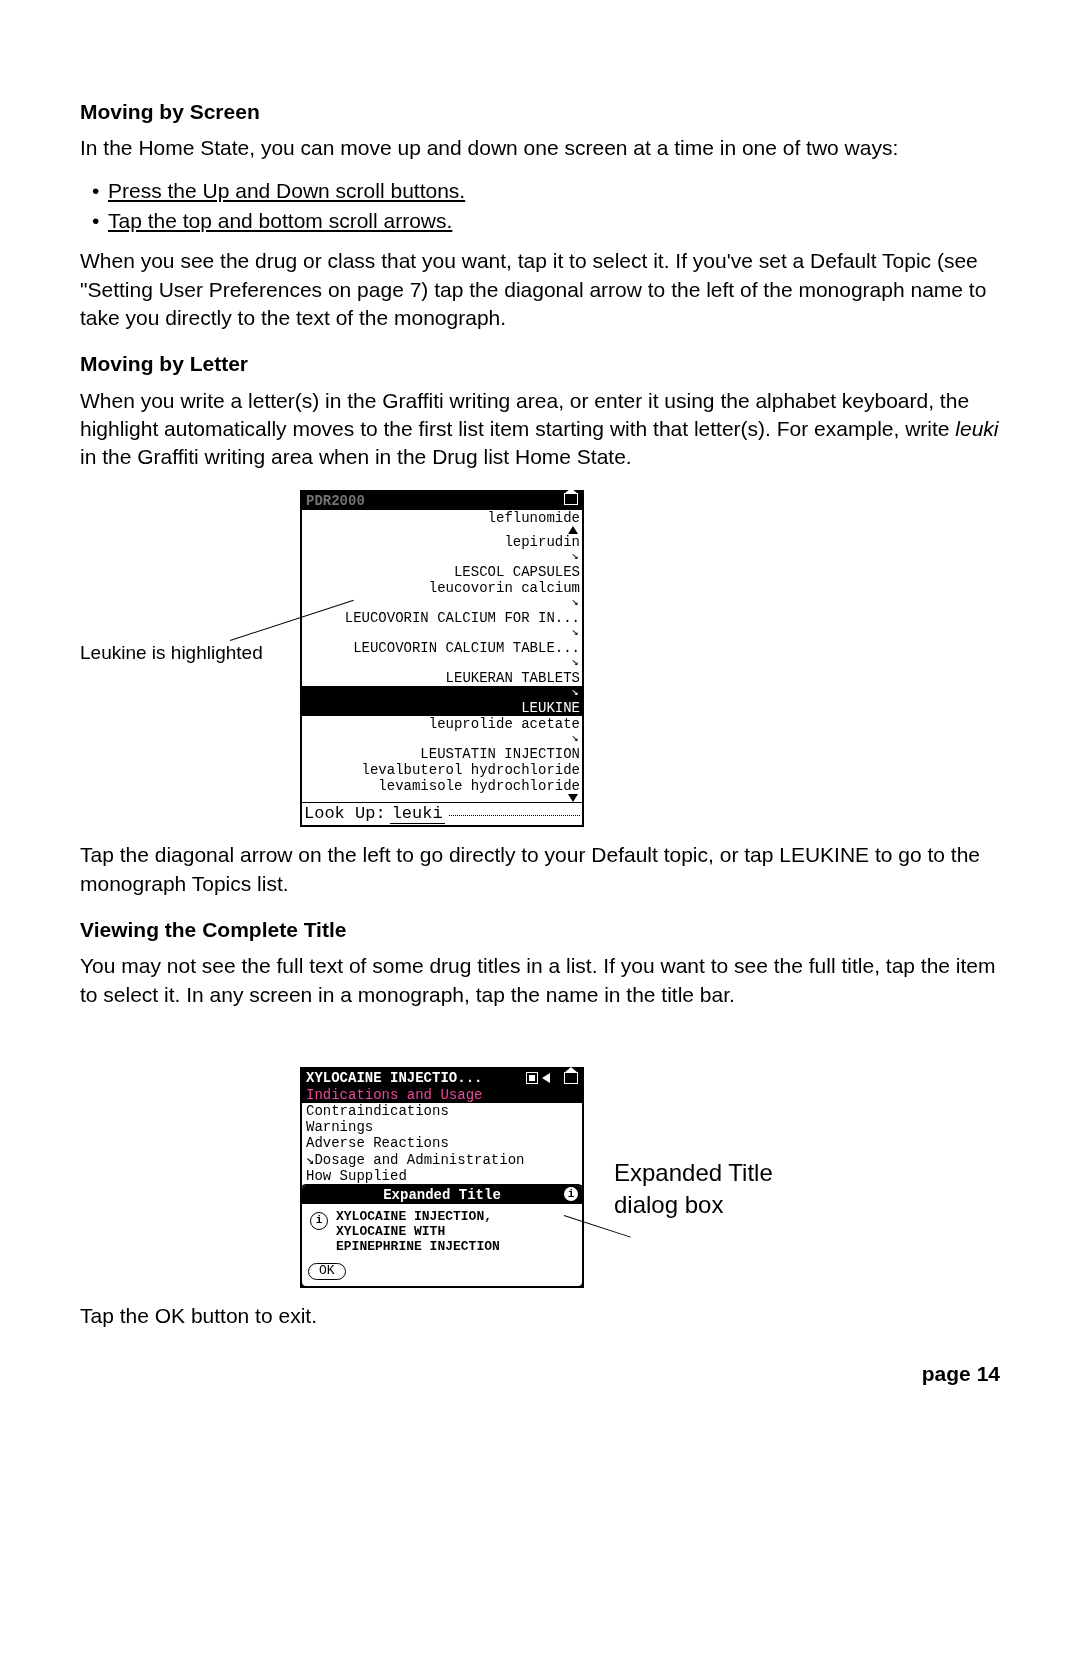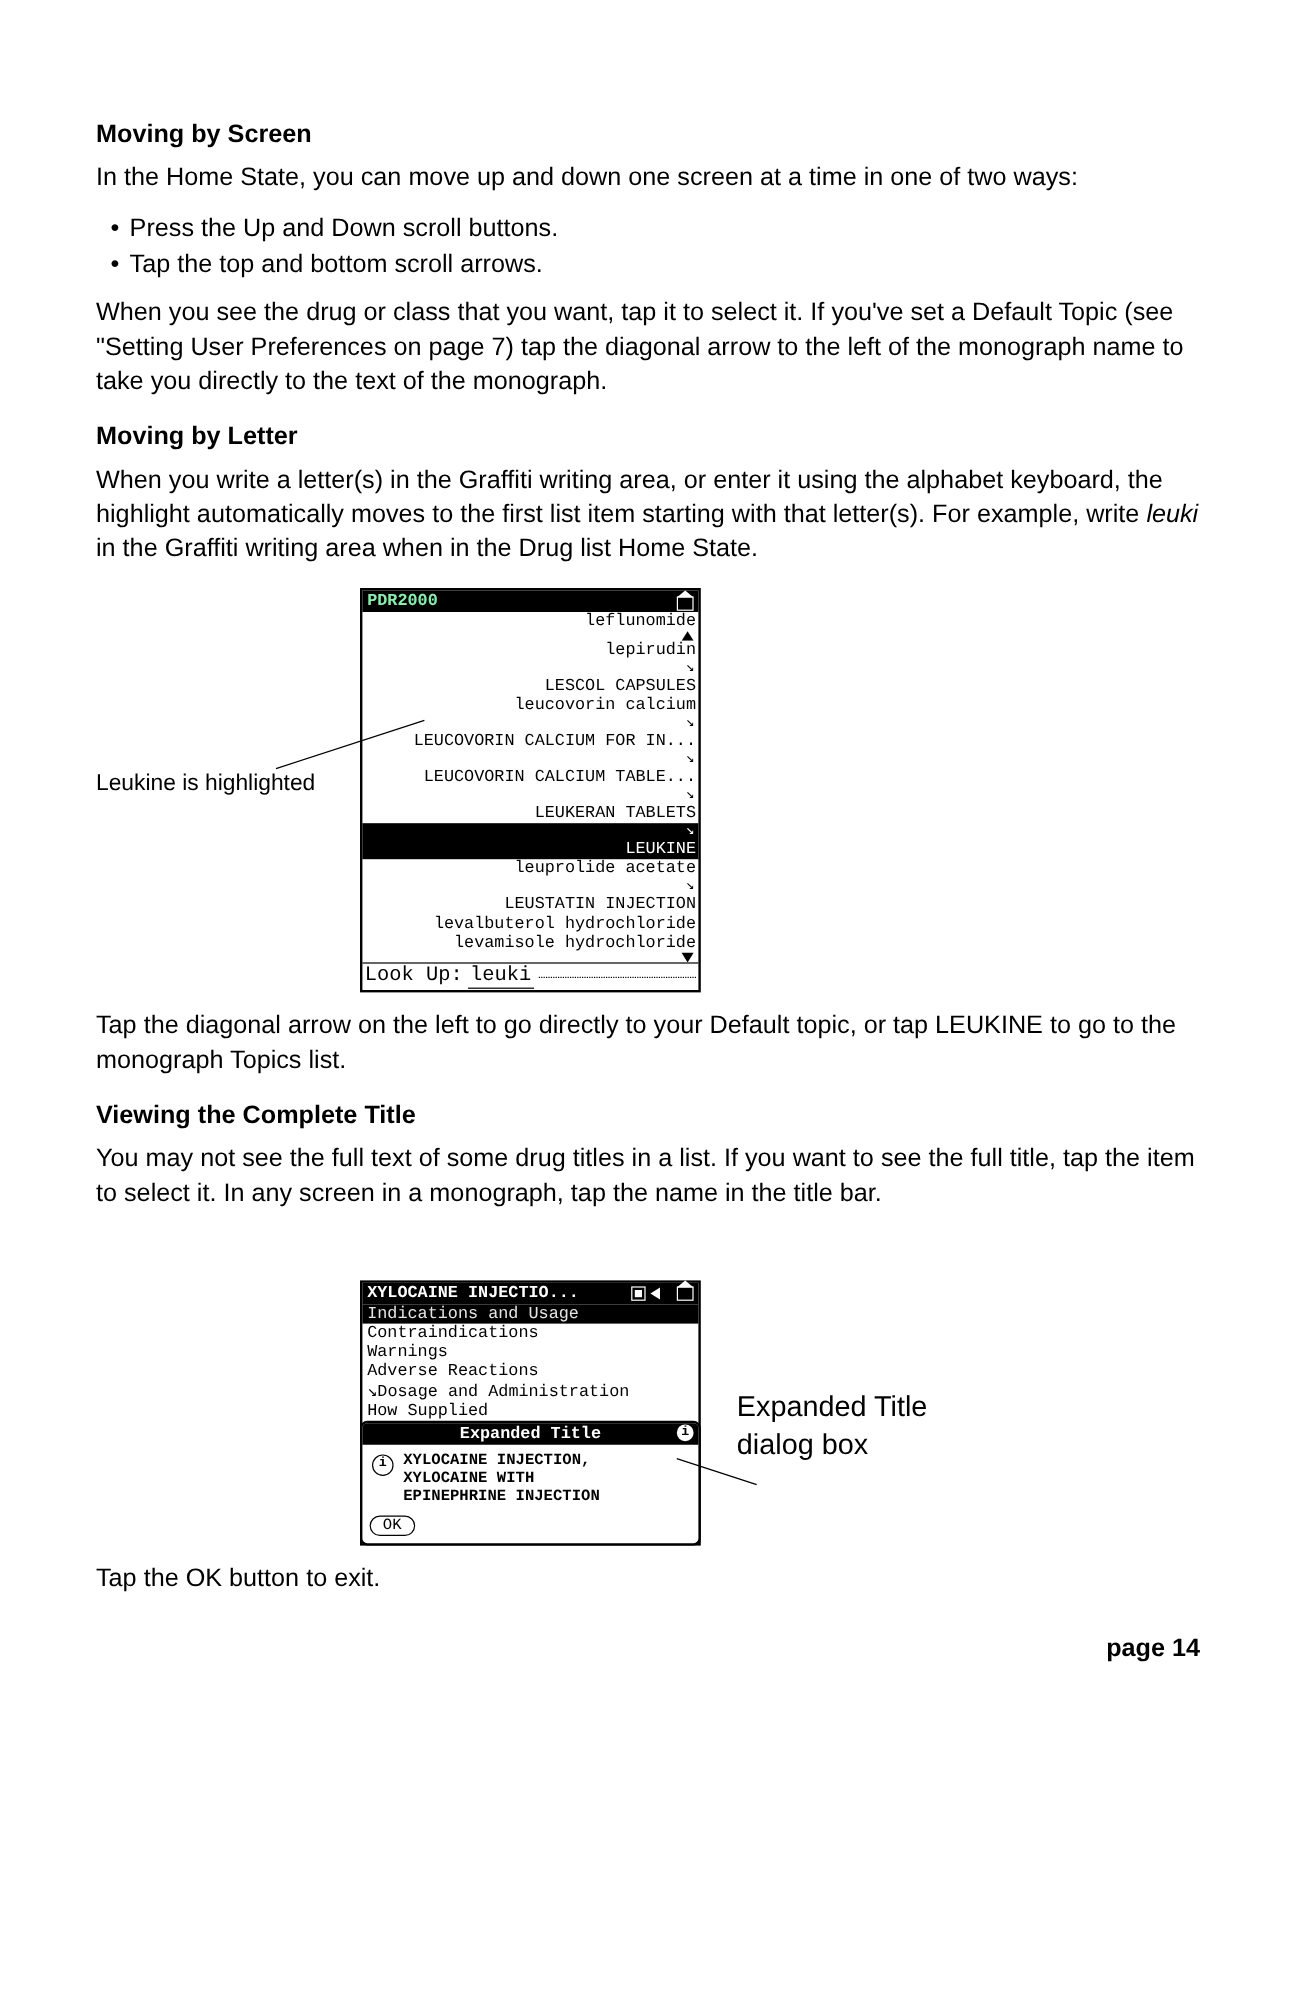--- a/index.html
+++ b/index.html
@@ -22,20 +22,21 @@
     margin: 6px 0 14px 0;
   }
   ul.bullets {
     margin: 4px 0 12px 0;
     padding-left: 28px;
   }
   ul.bullets li {
     list-style: none;
     position: relative;
     margin: 2px 0;
+    text-decoration: underline;
   }
   ul.bullets li::before {
     content: "•";
     position: absolute;
     left: -16px;
   }
   .fig-row {
     display: flex;
     align-items: flex-start;
     margin: 18px 0 14px 0;
@@ -58,26 +59,26 @@
   .palm {
     border: 2px solid #000;
     width: 280px;
     font-family: "Courier New", monospace;
     font-size: 14px;
     line-height: 1.15;
     background: #fff;
   }
   .palm-header {
     background: #000;
-    color: #86efac;
+    color: #737373;
     font-weight: bold;
     padding: 1px 4px;
     display: flex;
     justify-content: space-between;
-    align-items: flex-end;
+    align-items: flex-start;
   }
   .home-icon {
     width: 12px; height: 10px;
     border: 1px solid #fff;
     position: relative;
   }
   .home-icon::before {
     content: "";
     position: absolute;
     top: -6px; left: -1px;
@@ -175,21 +176,21 @@
     width: 10px; height: 10px; border: 1px solid #fff; position: relative;
   }
   .small-box::after {
     content: ""; position: absolute; inset: 2px; background: #fff;
   }
   .palm2-list .row {
     padding: 0 4px;
     white-space: nowrap;
     overflow: hidden;
   }
-  .palm2-list .row.sel { background: #000; color: #e5e5e5; }
+  .palm2-list .row.sel { background: #000; color: #ec4899; }
   .dialog {
     border: 2px solid #000;
     border-radius: 6px;
     margin: 0 -2px -2px -2px;
     background: #fff;
   }
   .dialog-title {
     background: #000;
     color: #fff;
     font-weight: bold;

